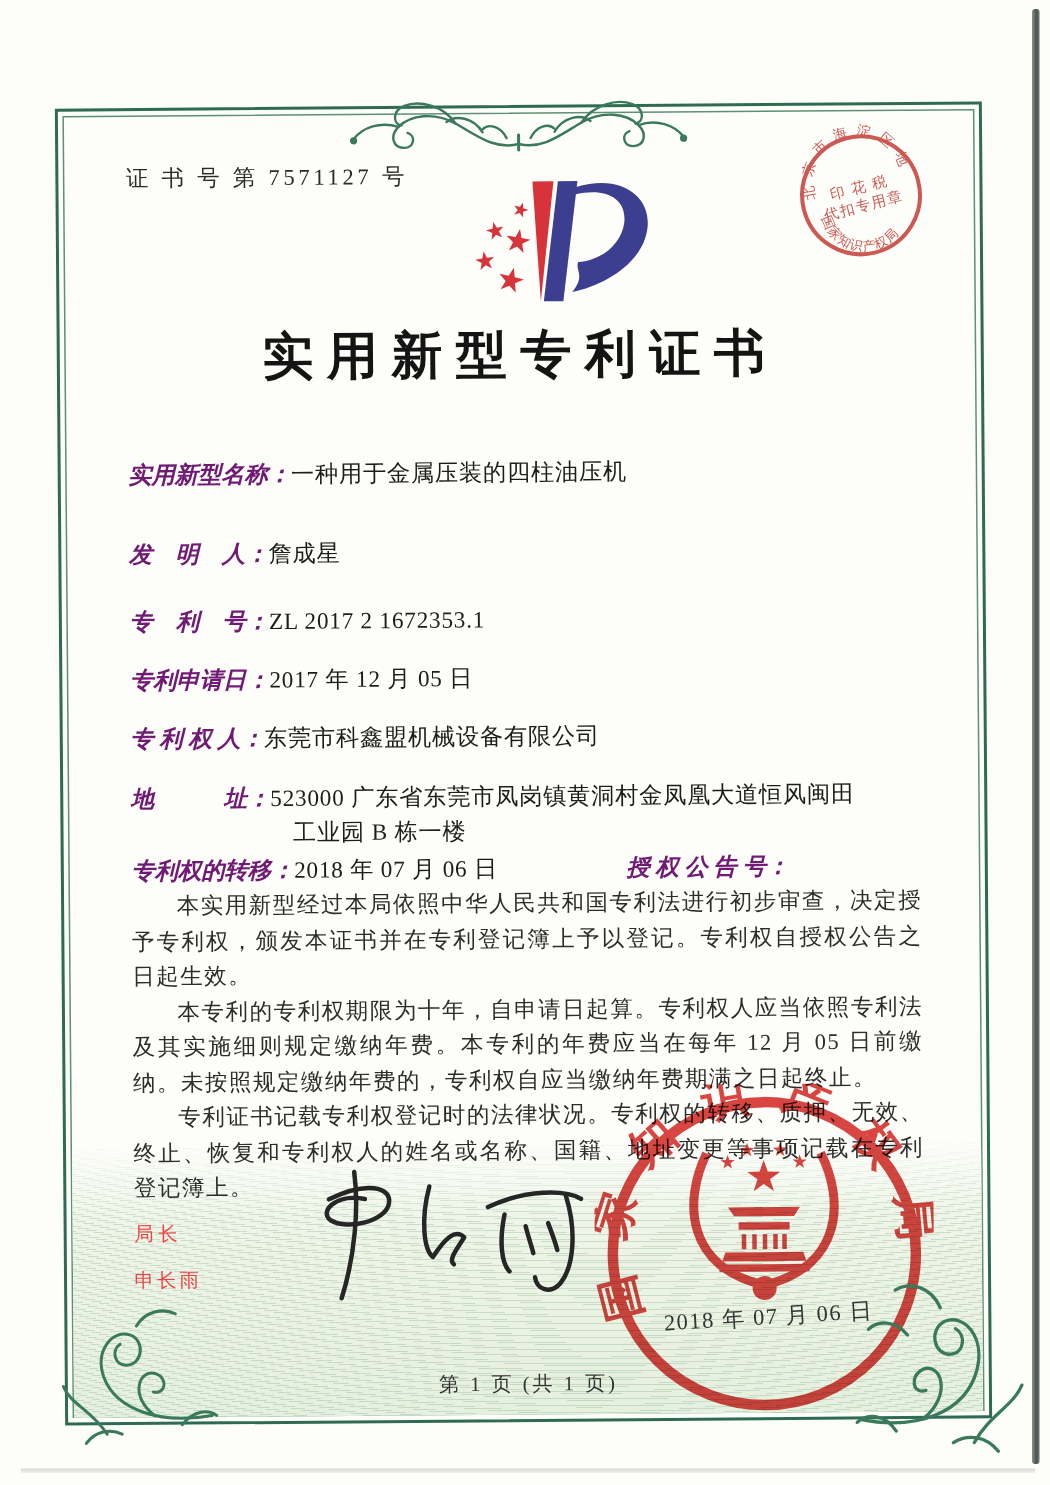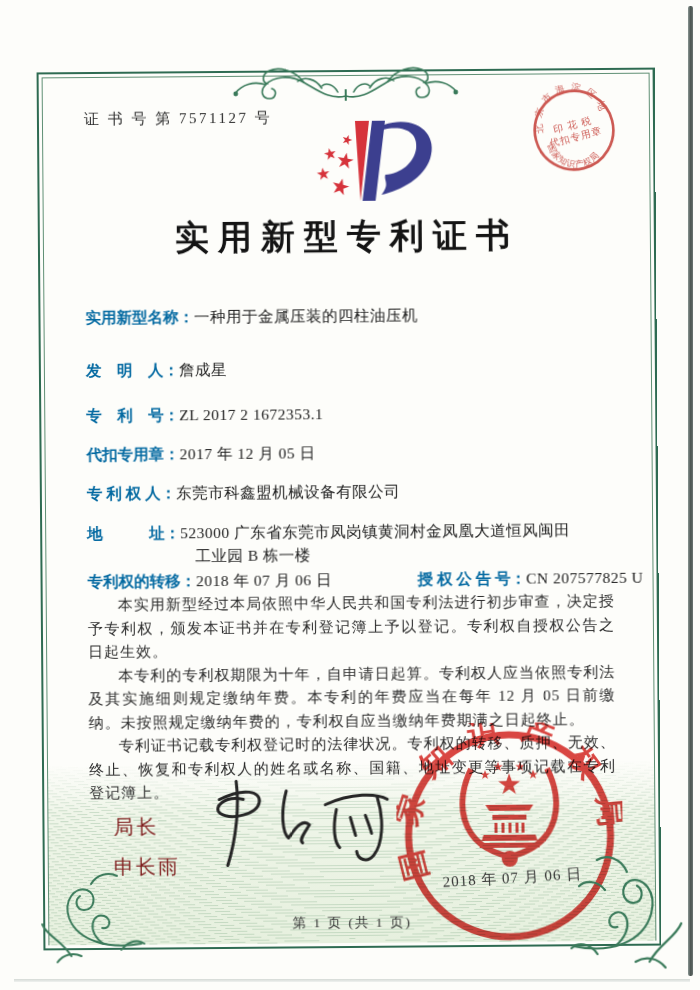--- a/index.html
+++ b/index.html
@@ -45,36 +45,36 @@
   .logo{position:absolute;left:258px;top:30px;width:170px;height:112px;}
   .title{
     position:absolute;left:0;top:142px;width:100%;text-align:center;
     font-size:34px;font-weight:bold;letter-spacing:9px;color:#141414;
   }
   
   .tax-stamp{position:absolute;left:473px;top:-2px;width:124px;height:124px;opacity:.85;}
   
   .fields{position:absolute;left:45px;right:40px;top:232px;}
   .frow{display:flex;line-height:23px;font-size:15.5px;overflow:visible;}
-  .frow .lbl{font-weight:bold;white-space:nowrap;color:#0369a1;}
+  .frow .lbl{font-weight:bold;white-space:nowrap;color:#701a75;font-style:italic;}
   .frow .val{letter-spacing:.5px;color:#1c1c1c;white-space:nowrap;}
   .addr-wrap .val{white-space:normal;}
   .addr-line2{margin-left:108px;line-height:23px;font-size:15.5px;letter-spacing:.5px;}
   .m1{margin-bottom:30px}.m2{margin-bottom:22px}.m3{margin-bottom:16px}
   .m4{margin-bottom:16px}.m5{margin-bottom:17px}
   .grant-row{position:relative;margin-top:2px;}
   .grant-right{position:absolute;left:330px;top:0;display:flex;}
   
   .paras{position:absolute;left:45px;right:42px;top:520px;}
   .paras p{
     margin:0;text-indent:2em;font-size:15px;line-height:23.5px;
     letter-spacing:1px;color:#2c2c2c;text-align:justify;
   }
   
-  .director{position:absolute;left:45px;top:740px;font-size:20px;color:#7f1d1d;margin-left:24px;}
+  .director{position:absolute;left:45px;top:740px;font-size:13px;color:#ef4444;}
   .director .t{letter-spacing:3px;}
   .director .n{margin-top:13px;letter-spacing:2px;}
   .signature{position:absolute;left:145px;top:700px;width:220px;height:100px;}
   .seal{position:absolute;left:352px;top:652px;width:226px;height:226px;
         opacity:.9;mix-blend-mode:multiply;}
   .seal-date{
     position:absolute;left:360px;top:798px;width:215px;text-align:center;
     font-size:15px;letter-spacing:1px;color:#333;transform:rotate(-3deg);
   }
   .footer{
@@ -162,40 +162,39 @@
       </div>
       <div class="frow m2">
         <span class="lbl">发　明　人：</span>
         <span class="val">詹成星</span>
       </div>
       <div class="frow m3">
         <span class="lbl">专　利　号：</span>
         <span class="val">ZL 2017 2 1672353.1</span>
       </div>
       <div class="frow m4">
-        <span class="lbl">代扣专用章：</span>
+        <span class="lbl">专利申请日：</span>
         <span class="val">2017 年 12 月 05 日</span>
       </div>
       <div class="frow m5">
         <span class="lbl">专 利 权 人：</span>
         <span class="val">东莞市科鑫盟机械设备有限公司</span>
       </div>
       <div class="addr-wrap">
         <div class="frow">
           <span class="lbl">地　　　址：</span>
           <span class="val">523000 广东省东莞市凤岗镇黄洞村金凤凰大道恒风闽田</span>
         </div>
         <div class="addr-line2">工业园 B 栋一楼</div>
       </div>
       <div class="frow grant-row">
         <span class="lbl">专利权的转移：</span>
         <span class="val">2018 年 07 月 06 日</span>
         <span class="grant-right">
           <span class="lbl">授 权 公 告 号：</span>
-          <span class="val">CN 207577825 U</span>
         </span>
       </div>
     </div>
 
     <div class="paras">
       <p>本实用新型经过本局依照中华人民共和国专利法进行初步审查，决定授予专利权，颁发本证书并在专利登记簿上予以登记。专利权自授权公告之日起生效。</p>
       <p>本专利的专利权期限为十年，自申请日起算。专利权人应当依照专利法及其实施细则规定缴纳年费。本专利的年费应当在每年 12 月 05 日前缴纳。未按照规定缴纳年费的，专利权自应当缴纳年费期满之日起终止。</p>
       <p>专利证书记载专利权登记时的法律状况。专利权的转移、质押、无效、终止、恢复和专利权人的姓名或名称、国籍、地址变更等事项记载在专利登记簿上。</p>
     </div>
 

